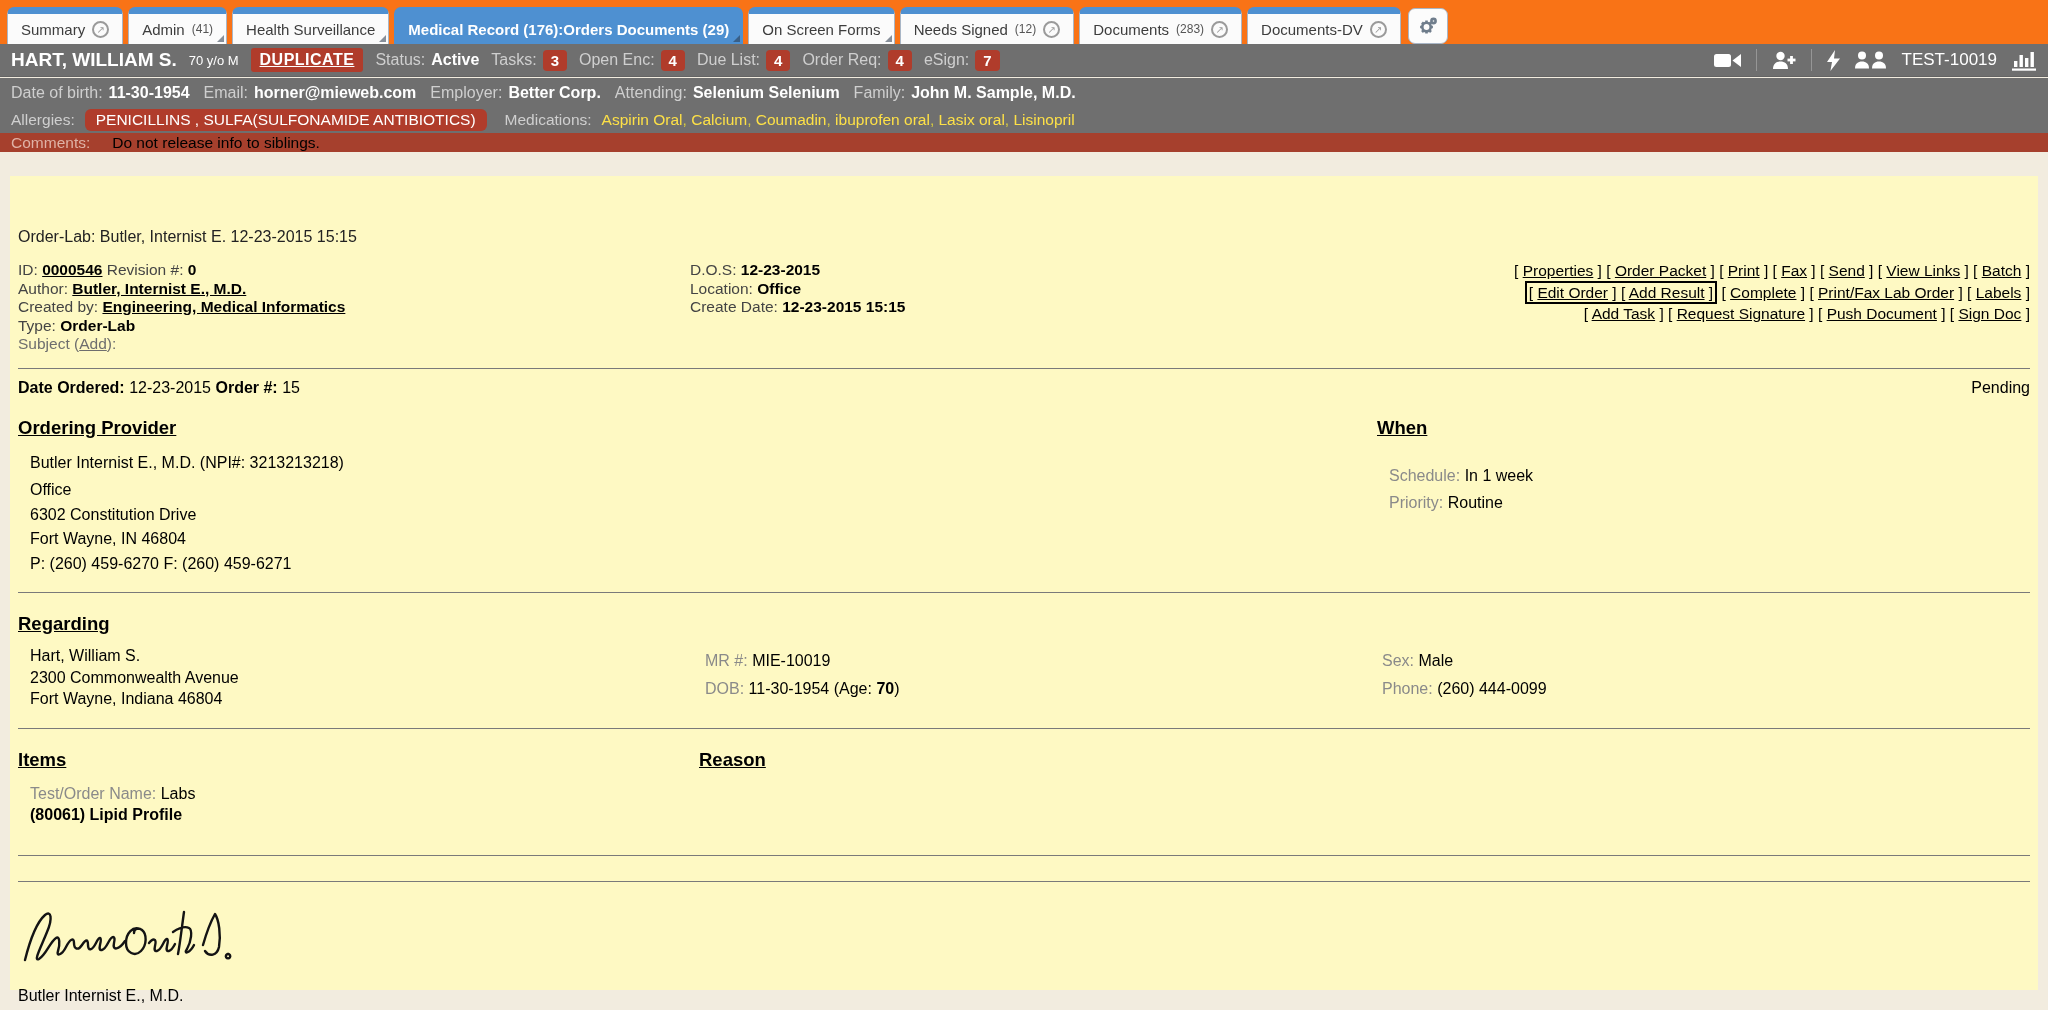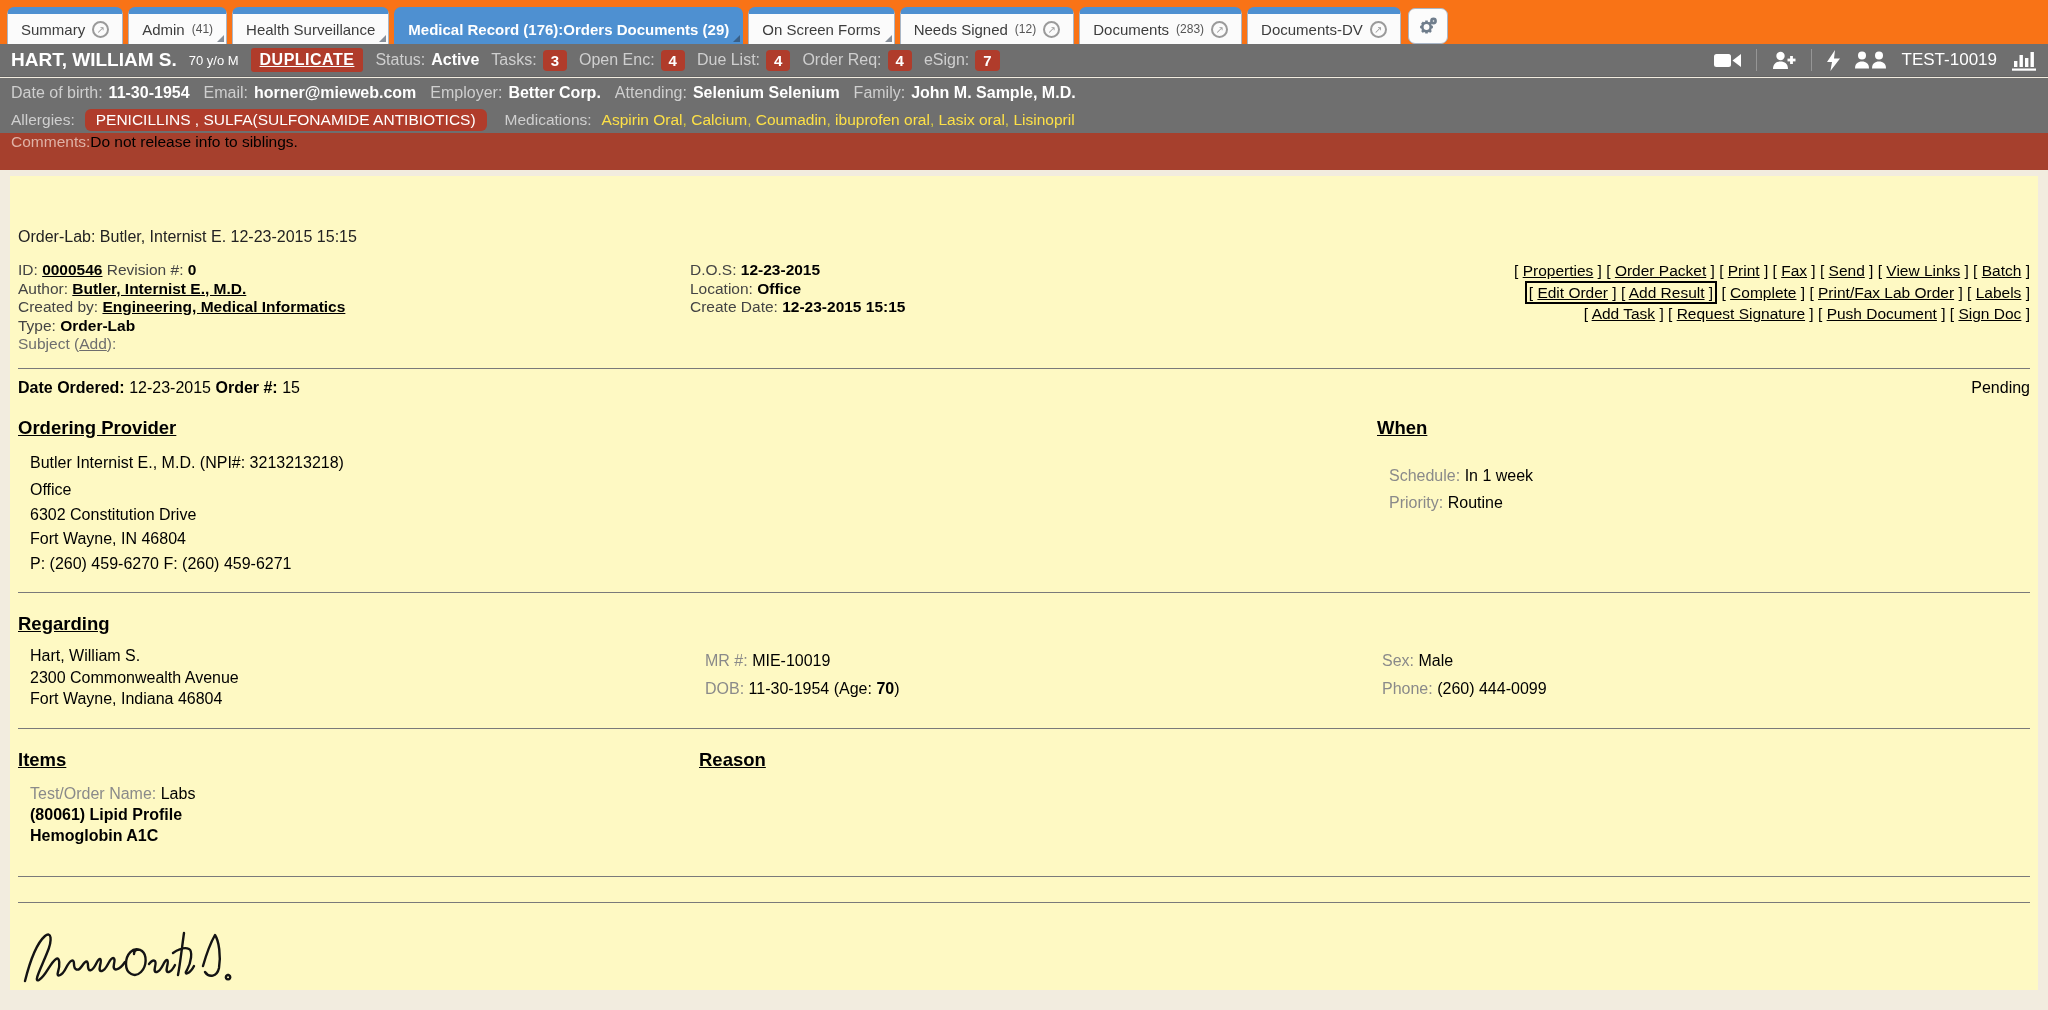--- a/index.html
+++ b/index.html
@@ -22,22 +22,22 @@
   .tool-btn { height:36px; width:40px; background:#fcfcfc; border:1px solid #a9b6c6;
          border-radius:7px; display:flex; align-items:center; justify-content:center;
          margin-left:2px; cursor:pointer; }
 
   
   .gbar { position:absolute; left:0; right:0; background:#6f6f6f; display:flex;
           align-items:center; padding:0 11px; color:#fff; }
   #pbar1 { top:44px; height:33px; gap:12px; border-bottom:1px solid #646464; }
   #pbar2 { top:78px; height:29px; gap:14px; font-size:15.5px; }
   #pbar3 { top:107px; height:26px; gap:10px; font-size:15.5px; }
-  #cbar  { position:absolute; top:133px; left:0; right:0; height:37px; background:#a6402d;
-           display:flex; padding:0 11px; font-size:15.5px; }
+  #cbar  { position:absolute; top:133px; left:0; right:0; height:19px; background:#a6402d;
+           display:flex; align-items:center; padding:0 11px; gap:22px; font-size:15.5px; }
   .glabel { color:#cfcfcf; }
   .gval   { color:#fff; font-weight:bold; }
   .pname  { font-size:19px; font-weight:bold; }
   .pagesex{ font-size:13px; }
   .kv { display:flex; align-items:center; gap:6px; font-size:16px; }
   .numbadge { background:#b03c2b; color:#fff; font-weight:bold; font-size:15px;
               border-radius:4px; padding:2px 8px; }
   .dupbadge { background:#b03c2b; color:#fff; font-weight:bold; font-size:16px;
               text-decoration:underline; border-radius:3px; padding:3px 9px; letter-spacing:.5px; cursor:pointer;}
   .allergybadge { background:#b03c2b; color:#fff; font-size:15.5px; border-radius:6px;
@@ -337,21 +337,20 @@
       <hr class="hr" style="margin-top:18px;">
 
       <div class="items-wrap">
         <h3 class="section">Items</h3>
         <div class="reason-col">
           <h3 class="section" style="margin-top:20px;">Reason</h3>
         </div>
         <div class="items-lines indent">
           <div><span class="graylbl">Test/Order Name:</span> <span>Labs</span></div>
           <div><b>(80061) Lipid Profile</b></div>
-          <div><b>Hemoglobin A1C</b></div>
         </div>
       </div>
 
       <hr class="hr" style="margin-top:30px;">
       <hr class="hr" style="margin-top:25px;">
 
       <div class="sig-block">
         <svg width="238" height="78" viewBox="0 0 238 78">
           <g fill="none" stroke="#141414" stroke-width="2.4" stroke-linecap="round" stroke-linejoin="round">
             <path d="M7 60 C 12 40 19 22 27 15 C 33 10 35 18 29 32 C 23 47 15 62 21 59 C 28 55 32 42 38 38 C 42 35 42 45 40 51 C 38 57 44 55 48 47 C 52 39 56 37 56 43 C 56 49 60 51 64 45 C 68 39 70 39 70 45 C 70 51 74 51 78 43 C 82 35 84 37 82 45 C 80 53 86 51 90 43 C 94 35 98 35 96 43 C 94 51 101 50 107 41"></path>

